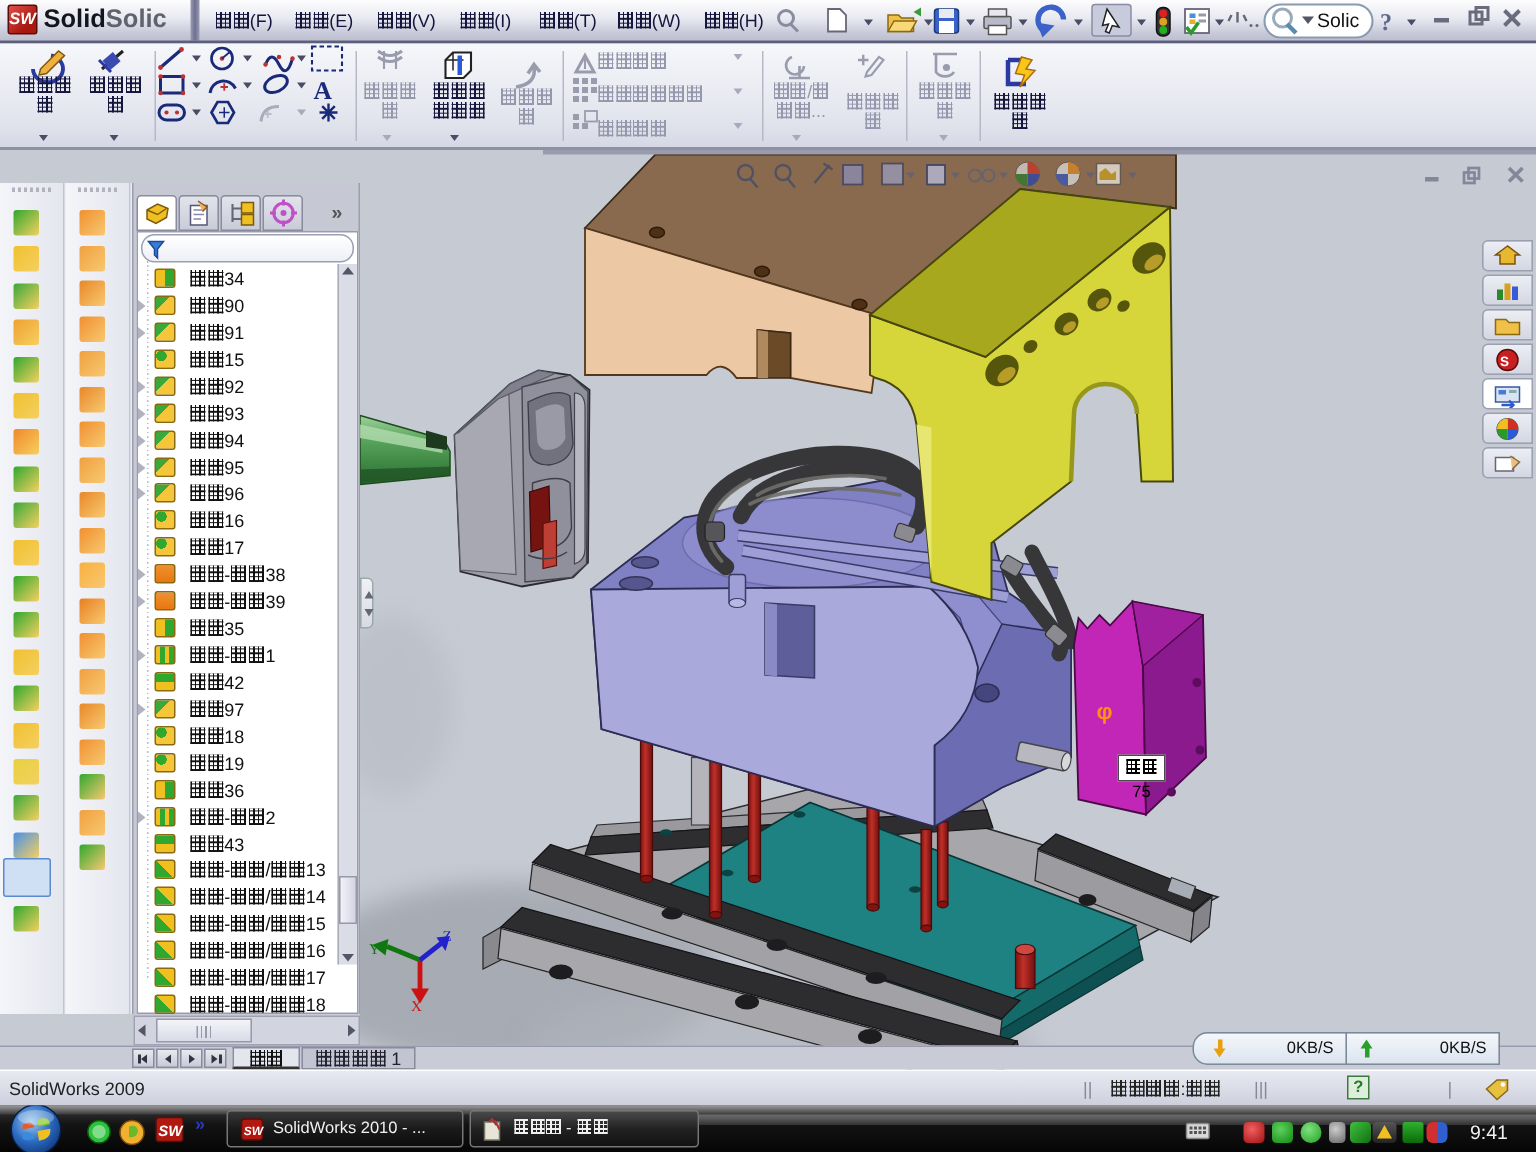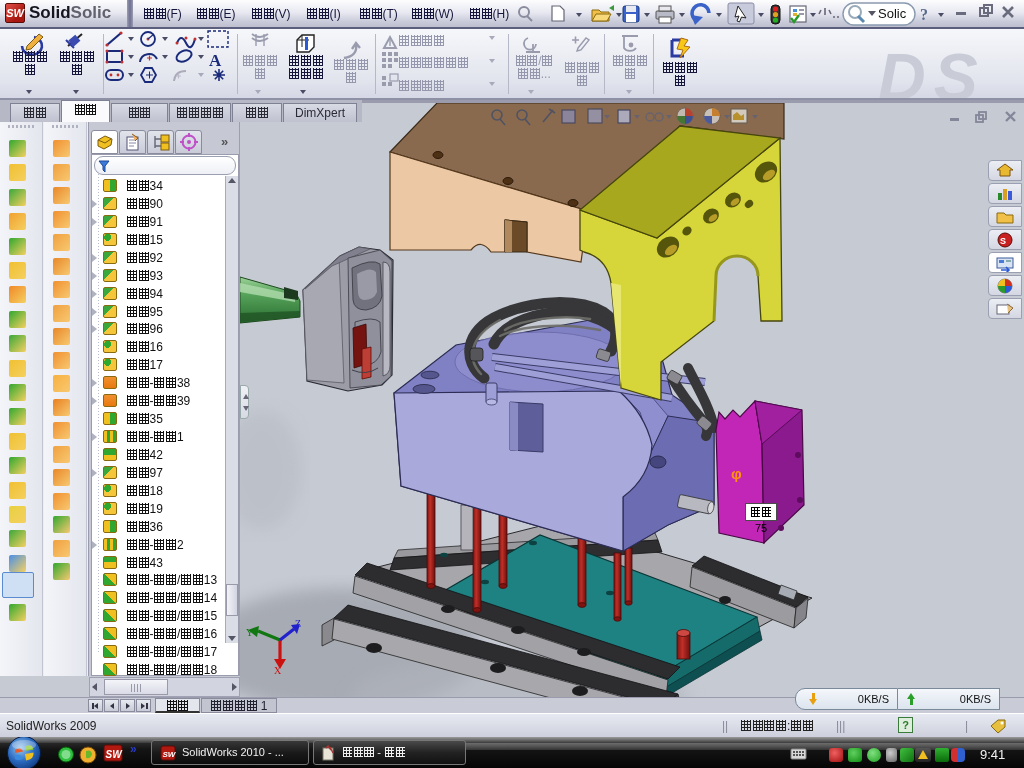--- a/index.html
+++ b/index.html
@@ -368,21 +368,20 @@
 
     <rect x="440" y="12" width="10" height="3" fill="#6a6c7e"></rect>
     <rect x="464" y="8" width="8" height="8" fill="none" stroke="#6a6c7e" stroke-width="2"></rect>
     <rect x="468" y="5" width="8" height="8" fill="none" stroke="#6a6c7e" stroke-width="2"></rect>
     <path d="M487,7 l10,10 M497,7 l-10,10" stroke="#6a6c7e" stroke-width="2.6"></path>
   </svg>
 </div>
 <div id="titleline"></div>
 
 <div id="toolbar">
-  <div id="dswm">DS</div>
   <svg class="abs" style="left:0;top:0" width="1024" height="71" viewBox="0 29 1024 71">
 
     <path d="M22,46 A10,9 0 1 0 34,37" fill="none" stroke="#2a3aa0" stroke-width="2.6"></path>
     <path d="M27,46 L39,34 l4,3 -12,12 -5,1 Z" fill="#f0b040" stroke="#7a5a10" stroke-width="1"></path>
 
     <path d="M68,46 L82,34" stroke="#222" stroke-width="2"></path>
     <path d="M66,40 L74,48" stroke="#2a3aa0" stroke-width="2"></path>
     <rect x="70" y="37" width="9" height="8" fill="#3a4ab0" transform="rotate(-40 74 41)"></rect>
 
     <path d="M107,45 L121,33" stroke="#1a2a7a" stroke-width="2.2"></path>
@@ -501,28 +500,20 @@
   <div class="dd" style="left:198px;top:8px"></div>
   <div class="dd" style="left:128px;top:26px"></div>
   <div class="dd" style="left:162px;top:26px"></div>
   <div class="dd" style="left:198px;top:26px"></div>
   <div class="dd" style="left:128px;top:44px"></div>
   <div class="dd ddg" style="left:198px;top:44px"></div>
 </div>
 <div id="toolbarline"></div>
 
 <div id="vpline"></div>
-<div id="tabband">
-  <div class="ctab" style="left:10px;width:50px"><i class="cjk"></i><i class="cjk"></i></div>
-  <div class="ctab act" style="left:61px;width:49px"><i class="cjk"></i><i class="cjk"></i></div>
-  <div class="ctab" style="left:111px;width:57px"><i class="cjk"></i><i class="cjk"></i></div>
-  <div class="ctab" style="left:169px;width:62px"><i class="cjk"></i><i class="cjk"></i><i class="cjk"></i><i class="cjk"></i></div>
-  <div class="ctab" style="left:232px;width:50px"><i class="cjk"></i><i class="cjk"></i></div>
-  <div class="ctab" style="left:283px;width:74px">DimXpert</div>
-</div>
 
 <div id="lefttools">
   <div class="lcol" style="left:0">
         <div class="grip"></div>
       </div>
   <div class="lcol" style="left:44px">
         <div class="grip"></div>
       </div>
 <div class="licon" style="left:9px;top:18px;background:linear-gradient(135deg,#2fa82f,#f5d060)"></div>
       <div class="licon" style="left:9px;top:42px;background:linear-gradient(135deg,#f0c030,#f5d060)"></div>

